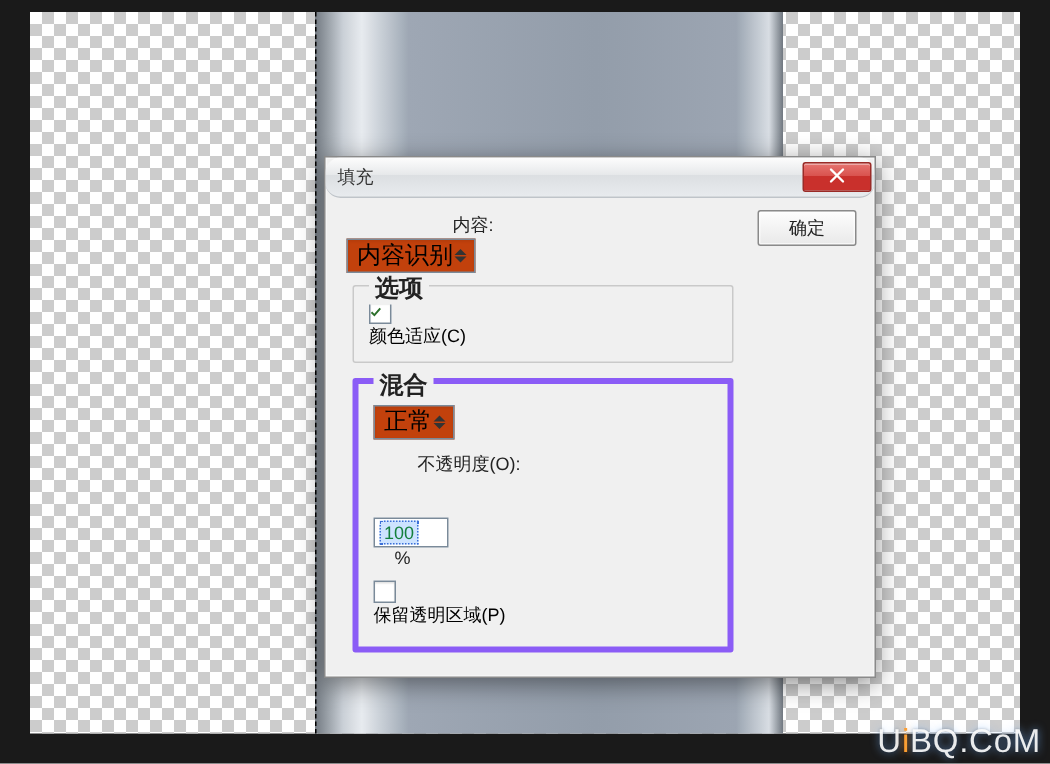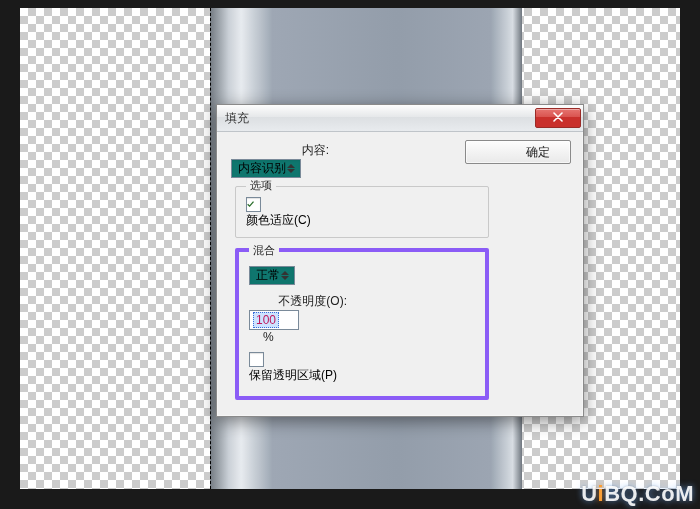--- a/index.html
+++ b/index.html
@@ -56,20 +56,21 @@
     border: 1px solid #8a8a8a;
     box-shadow: 0 4px 16px rgba(0,0,0,0.45), 0 0 0 1px rgba(255,255,255,0.4) inset;
   }
   .titlebar {
     height: 26px;
     background: linear-gradient(#fdfdfd, #e6e8ea 45%, #dcdfe2 46%, #e8ebee);
     border-bottom: 1px solid #bfc4c9;
     display: flex;
     align-items: center;
     padding: 0 2px 0 8px;
+    border-radius: 10px;
   }
   .titlebar .title {
     flex: 1;
     color: #333;
     font-size: 12px;
   }
   .close-btn {
     width: 44px;
     height: 18px;
     background: linear-gradient(#e67470, #d9534f 45%, #c9302c 46%, #c9302c);
@@ -93,26 +94,26 @@
   }
   .label-right {
     width: 98px;
     text-align: right;
     padding-right: 6px;
     color: #222;
   }
   .combo {
     height: 21px;
     border: 1px solid #7a8a99;
-    background: #0f766e;
+    background: #c2410c;
     display: flex;
     align-items: center;
     padding: 0 4px 0 6px;
     box-shadow: inset 0 1px 2px rgba(0,0,0,0.08);
-    font-size: 12px;
+    font-size: 16px;
     flex: 1;
     max-width: 148px;
     position: relative;
   }
   .combo .arrows {
     margin-left: auto;
     width: 10px;
     display: flex;
     flex-direction: column;
     align-items: center;
@@ -138,37 +139,37 @@
     height: 22px;
     border: 1px solid #8a8a8a;
     background: linear-gradient(#fdfdfd, #e9e9e9);
     border-radius: 2px;
     display: flex;
     align-items: center;
     justify-content: center;
     font-size: 12px;
     color: #222;
     box-shadow: inset 0 0 0 1px rgba(255,255,255,0.6);
-    padding-left: 40px;
   }
   .group {
     border: 1px solid #c9c9c9;
     border-radius: 2px;
     margin: 6px 82px 10px 4px;
     padding: 10px 10px 8px 10px;
     position: relative;
   }
   .group-legend {
     position: absolute;
     top: -9px;
     left: 10px;
     background: #f0f0f0;
     padding: 0 4px;
     color: #222;
-    font-size: 11px;
+    font-size: 16px;
+    font-weight: bold;
   }
   .chk {
     width: 13px;
     height: 13px;
     border: 1px solid #7a8a99;
     background: #fff;
     display: inline-flex;
     align-items: center;
     justify-content: center;
     margin-right: 6px;
@@ -179,26 +180,27 @@
     width: 9px; height: 9px;
     background: none;
   }
   .chk.checked svg { width: 11px; height: 11px; display:block; }
   .chk svg { display:none; }
   .numfield {
     width: 42px;
     height: 18px;
     border: 1px solid #7a8a99;
     background: #fff;
-    color: #be185d;
+    color: #15803d;
     padding: 0 3px;
     font-size: 12px;
     text-align: left;
     display: inline-flex;
     align-items: center;
+    margin-top: 27px;
   }
   .numfield .seltext {
     background: #cde3ff;
     border: 1px dotted #3a6fd8;
     padding: 0 2px;
   }
   .percent-sign {
     margin-left: 14px;
     color: #222;
   }
@@ -209,21 +211,21 @@
     padding: 14px 10px 12px 10px;
     position: relative;
   }
   .watermark {
     position: absolute;
     right: 6px;
     bottom: 2px;
     font-family: "Segoe UI", Arial, sans-serif;
     letter-spacing: 0.5px;
     font-size: 22px;
-    font-weight: 700;
+    font-weight: 400;
     color: rgba(255,255,255,0.9);
     text-shadow: 0 0 6px rgba(120,180,255,0.7), 0 0 2px rgba(0,0,0,0.3);
   }
   .watermark .accent { color: #ff9e2e; text-shadow: 0 0 6px rgba(255,140,30,0.8); }
 </style>
 </head>
 <body>
 
 <div class="canvas-area">
   <div class="photo-strip"></div>

